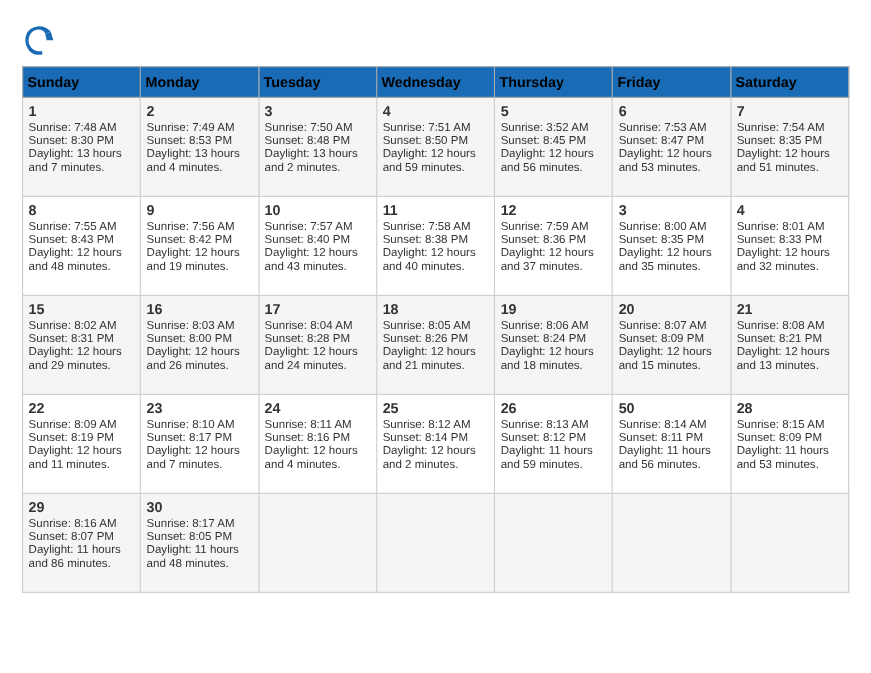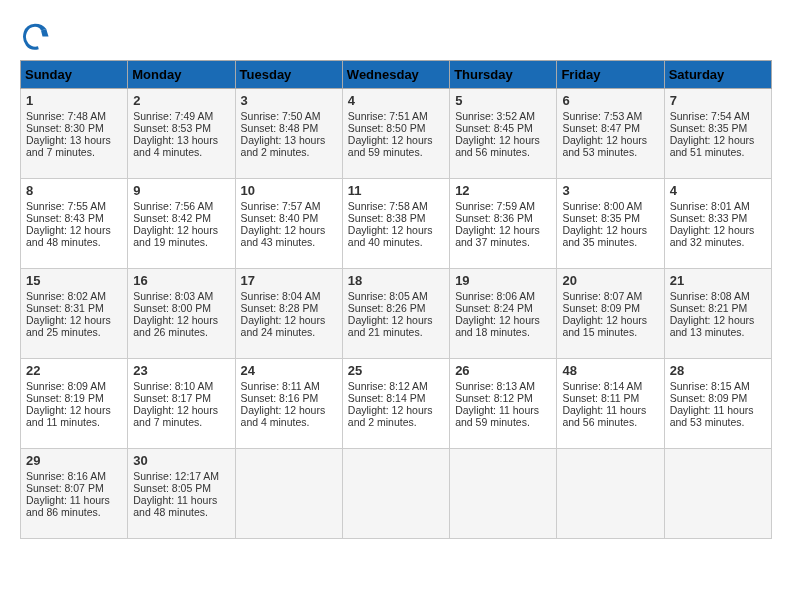--- a/index.html
+++ b/index.html
@@ -133,40 +133,40 @@
       <tr>
         <td><span class="day-num">8</span><span>Sunrise: 7:55 AM</span><br><span>Sunset: 8:43 PM</span><br><span>Daylight: 12 hours and 48 minutes.</span></td>
         <td><span class="day-num">9</span><span>Sunrise: 7:56 AM</span><br><span>Sunset: 8:42 PM</span><br><span>Daylight: 12 hours and 19 minutes.</span></td>
         <td><span class="day-num">10</span><span>Sunrise: 7:57 AM</span><br><span>Sunset: 8:40 PM</span><br><span>Daylight: 12 hours and 43 minutes.</span></td>
         <td><span class="day-num">11</span><span>Sunrise: 7:58 AM</span><br><span>Sunset: 8:38 PM</span><br><span>Daylight: 12 hours and 40 minutes.</span></td>
         <td><span class="day-num">12</span><span>Sunrise: 7:59 AM</span><br><span>Sunset: 8:36 PM</span><br><span>Daylight: 12 hours and 37 minutes.</span></td>
         <td><span class="day-num">3</span><span>Sunrise: 8:00 AM</span><br><span>Sunset: 8:35 PM</span><br><span>Daylight: 12 hours and 35 minutes.</span></td>
         <td><span class="day-num">4</span><span>Sunrise: 8:01 AM</span><br><span>Sunset: 8:33 PM</span><br><span>Daylight: 12 hours and 32 minutes.</span></td>
       </tr>
       <tr>
-        <td><span class="day-num">15</span><span>Sunrise: 8:02 AM</span><br><span>Sunset: 8:31 PM</span><br><span>Daylight: 12 hours and 25 minutes.</span></td>
+        <td><span class="day-num">15</span><span>Sunrise: 8:02 AM</span><br><span>Sunset: 8:31 PM</span><br><span>Daylight: 12 hours and 29 minutes.</span></td>
         <td><span class="day-num">16</span><span>Sunrise: 8:03 AM</span><br><span>Sunset: 8:00 PM</span><br><span>Daylight: 12 hours and 26 minutes.</span></td>
         <td><span class="day-num">17</span><span>Sunrise: 8:04 AM</span><br><span>Sunset: 8:28 PM</span><br><span>Daylight: 12 hours and 24 minutes.</span></td>
         <td><span class="day-num">18</span><span>Sunrise: 8:05 AM</span><br><span>Sunset: 8:26 PM</span><br><span>Daylight: 12 hours and 21 minutes.</span></td>
         <td><span class="day-num">19</span><span>Sunrise: 8:06 AM</span><br><span>Sunset: 8:24 PM</span><br><span>Daylight: 12 hours and 18 minutes.</span></td>
         <td><span class="day-num">20</span><span>Sunrise: 8:07 AM</span><br><span>Sunset: 8:09 PM</span><br><span>Daylight: 12 hours and 15 minutes.</span></td>
         <td><span class="day-num">21</span><span>Sunrise: 8:08 AM</span><br><span>Sunset: 8:21 PM</span><br><span>Daylight: 12 hours and 13 minutes.</span></td>
       </tr>
       <tr>
         <td><span class="day-num">22</span><span>Sunrise: 8:09 AM</span><br><span>Sunset: 8:19 PM</span><br><span>Daylight: 12 hours and 11 minutes.</span></td>
         <td><span class="day-num">23</span><span>Sunrise: 8:10 AM</span><br><span>Sunset: 8:17 PM</span><br><span>Daylight: 12 hours and 7 minutes.</span></td>
         <td><span class="day-num">24</span><span>Sunrise: 8:11 AM</span><br><span>Sunset: 8:16 PM</span><br><span>Daylight: 12 hours and 4 minutes.</span></td>
         <td><span class="day-num">25</span><span>Sunrise: 8:12 AM</span><br><span>Sunset: 8:14 PM</span><br><span>Daylight: 12 hours and 2 minutes.</span></td>
         <td><span class="day-num">26</span><span>Sunrise: 8:13 AM</span><br><span>Sunset: 8:12 PM</span><br><span>Daylight: 11 hours and 59 minutes.</span></td>
-        <td><span class="day-num">48</span><span>Sunrise: 8:14 AM</span><br><span>Sunset: 8:11 PM</span><br><span>Daylight: 11 hours and 56 minutes.</span></td>
+        <td><span class="day-num">50</span><span>Sunrise: 8:14 AM</span><br><span>Sunset: 8:11 PM</span><br><span>Daylight: 11 hours and 56 minutes.</span></td>
         <td><span class="day-num">28</span><span>Sunrise: 8:15 AM</span><br><span>Sunset: 8:09 PM</span><br><span>Daylight: 11 hours and 53 minutes.</span></td>
       </tr>
       <tr>
         <td><span class="day-num">29</span><span>Sunrise: 8:16 AM</span><br><span>Sunset: 8:07 PM</span><br><span>Daylight: 11 hours and 86 minutes.</span></td>
-        <td><span class="day-num">30</span><span>Sunrise: 12:17 AM</span><br><span>Sunset: 8:05 PM</span><br><span>Daylight: 11 hours and 48 minutes.</span></td>
+        <td><span class="day-num">30</span><span>Sunrise: 8:17 AM</span><br><span>Sunset: 8:05 PM</span><br><span>Daylight: 11 hours and 48 minutes.</span></td>
         <td class="empty-cell"></td>
         <td class="empty-cell"></td>
         <td class="empty-cell"></td>
         <td class="empty-cell"></td>
         <td class="empty-cell"></td>
       </tr>
     </tbody>
 </table>
 
 </body></html>

